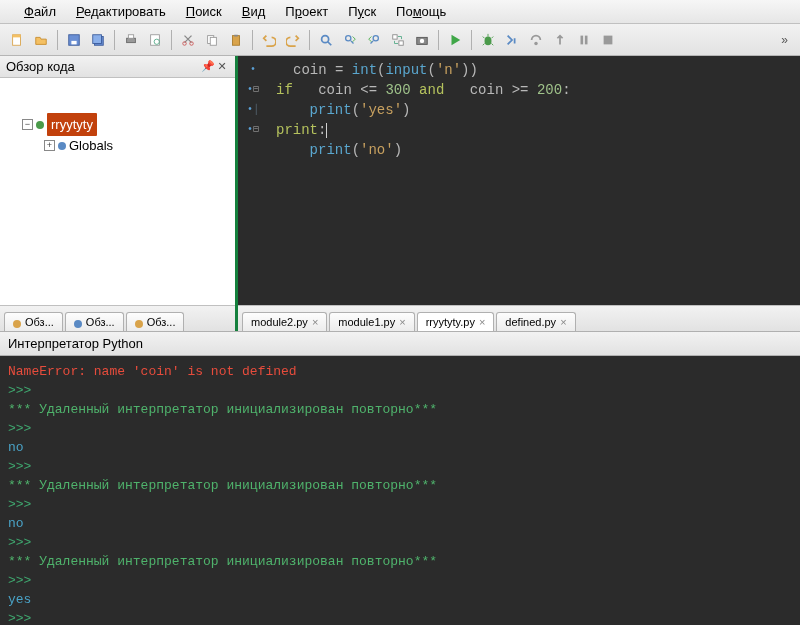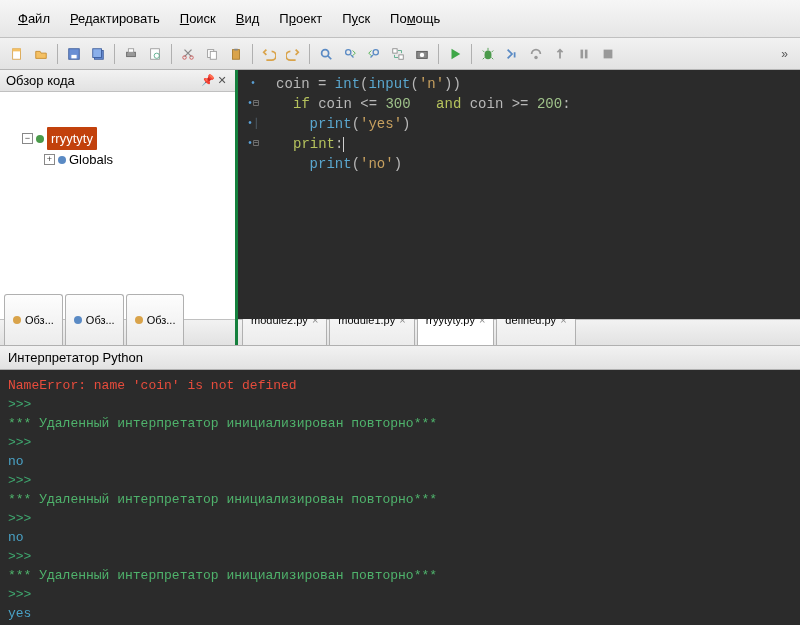--- a/index.html
+++ b/index.html
@@ -9,23 +9,23 @@
     background: #e8e8e8;
     width: 800px;
     height: 625px;
     overflow: hidden;
     display: flex;
     flex-direction: column;
   }
   .menubar {
     background: linear-gradient(#f6f6f6, #e6e6e6);
     display: flex;
-    padding: 2px 8px;
+    padding: 2px 14px;
     border-bottom: 1px solid #c0c0c0;
-    height: 38px;
+    height: 24px;
     align-items: center;
   }
   .menubar .menu-item {
     padding: 3px 10px;
     cursor: default;
     font-size: 13px;
   }
   .menubar .menu-item span { text-decoration: underline; text-underline-offset: 1px; }
   .toolbar {
     background: linear-gradient(#f2f2f2, #e2e2e2);
@@ -89,24 +89,24 @@
     border-top: 1px solid #c0c0c0;
     height: 26px;
     align-items: flex-end;
     padding: 0 4px;
     gap: 2px;
   }
   .left-tabs .tab, .editor-tabs .tab {
     background: linear-gradient(#fdfdfd, #ececec);
     border: 1px solid #b0b0b0;
     border-bottom: none;
-    padding: 19px 8px;
+    padding: 3px 8px;
     font-size: 11px;
     display: flex;
-    align-items: center;
+    align-items: flex-end;
     gap: 4px;
     border-radius: 3px 3px 0 0;
   }
   .editor-tabs .tab.active { background: #fff; font-weight: normal; }
   .editor-tabs .tab .close { color: #888; }
   .editor-area {
     flex: 1;
     display: flex;
     flex-direction: column;
   }
@@ -124,22 +124,22 @@
     width: 30px;
     background: #2b2b2b;
     text-align: center;
     padding-top: 4px;
     color: #5a6a78;
     font-size: 10px;
   }
   .gutter .dot::before { content: "•"; color: #5a9fd4; }
   .gutter .fold { color: #888; }
   .code-lines { padding: 4px 8px; white-space: pre; }
-  .tok-def { color: #b8b8b8; }
-  .tok-kw { color: #b5c25d; margin-left: 17px; }
+  .tok-def { color: #b8b8b8; margin-left: 17px; }
+  .tok-kw { color: #b5c25d; }
   .tok-fn { color: #5aa7cf; }
   .tok-str { color: #c7a05f; }
   .tok-num { color: #9fc28a; }
   .tok-op { color: #b8b8b8; }
   .cursor { display:inline-block; width:1px; height:15px; background:#d0d0d0; vertical-align:middle; }
   
   .interp-header {
     background: linear-gradient(#f2f2f2, #e2e2e2);
     border-bottom: 1px solid #b0b0b0;
     padding: 4px 8px;

